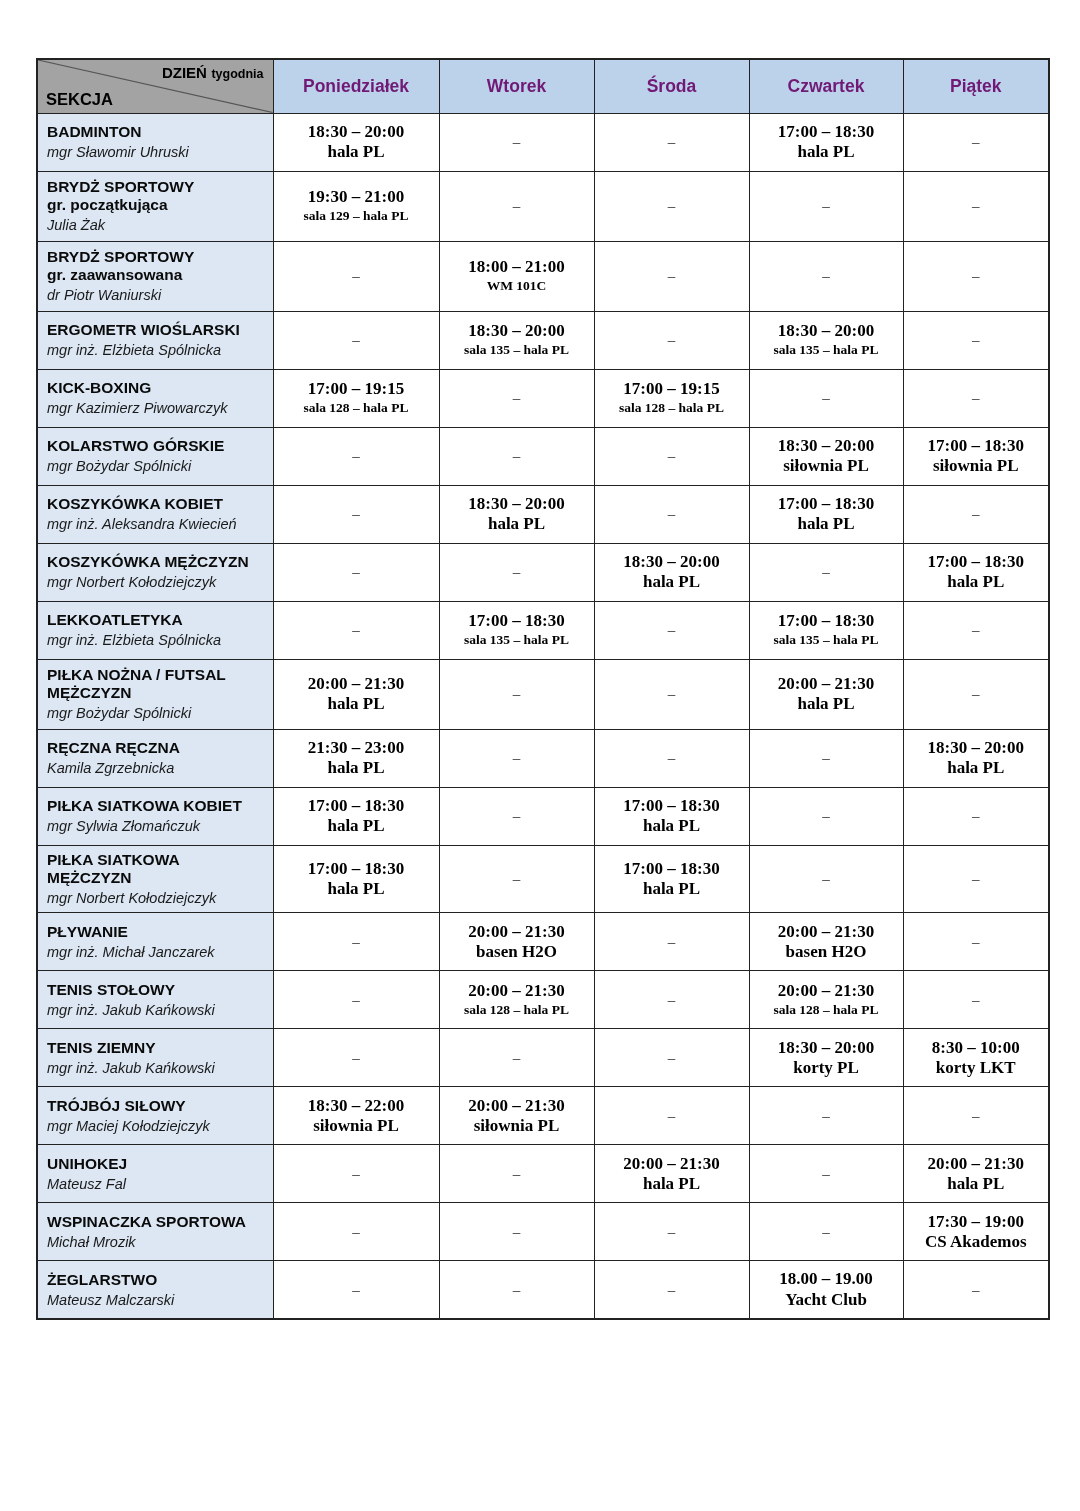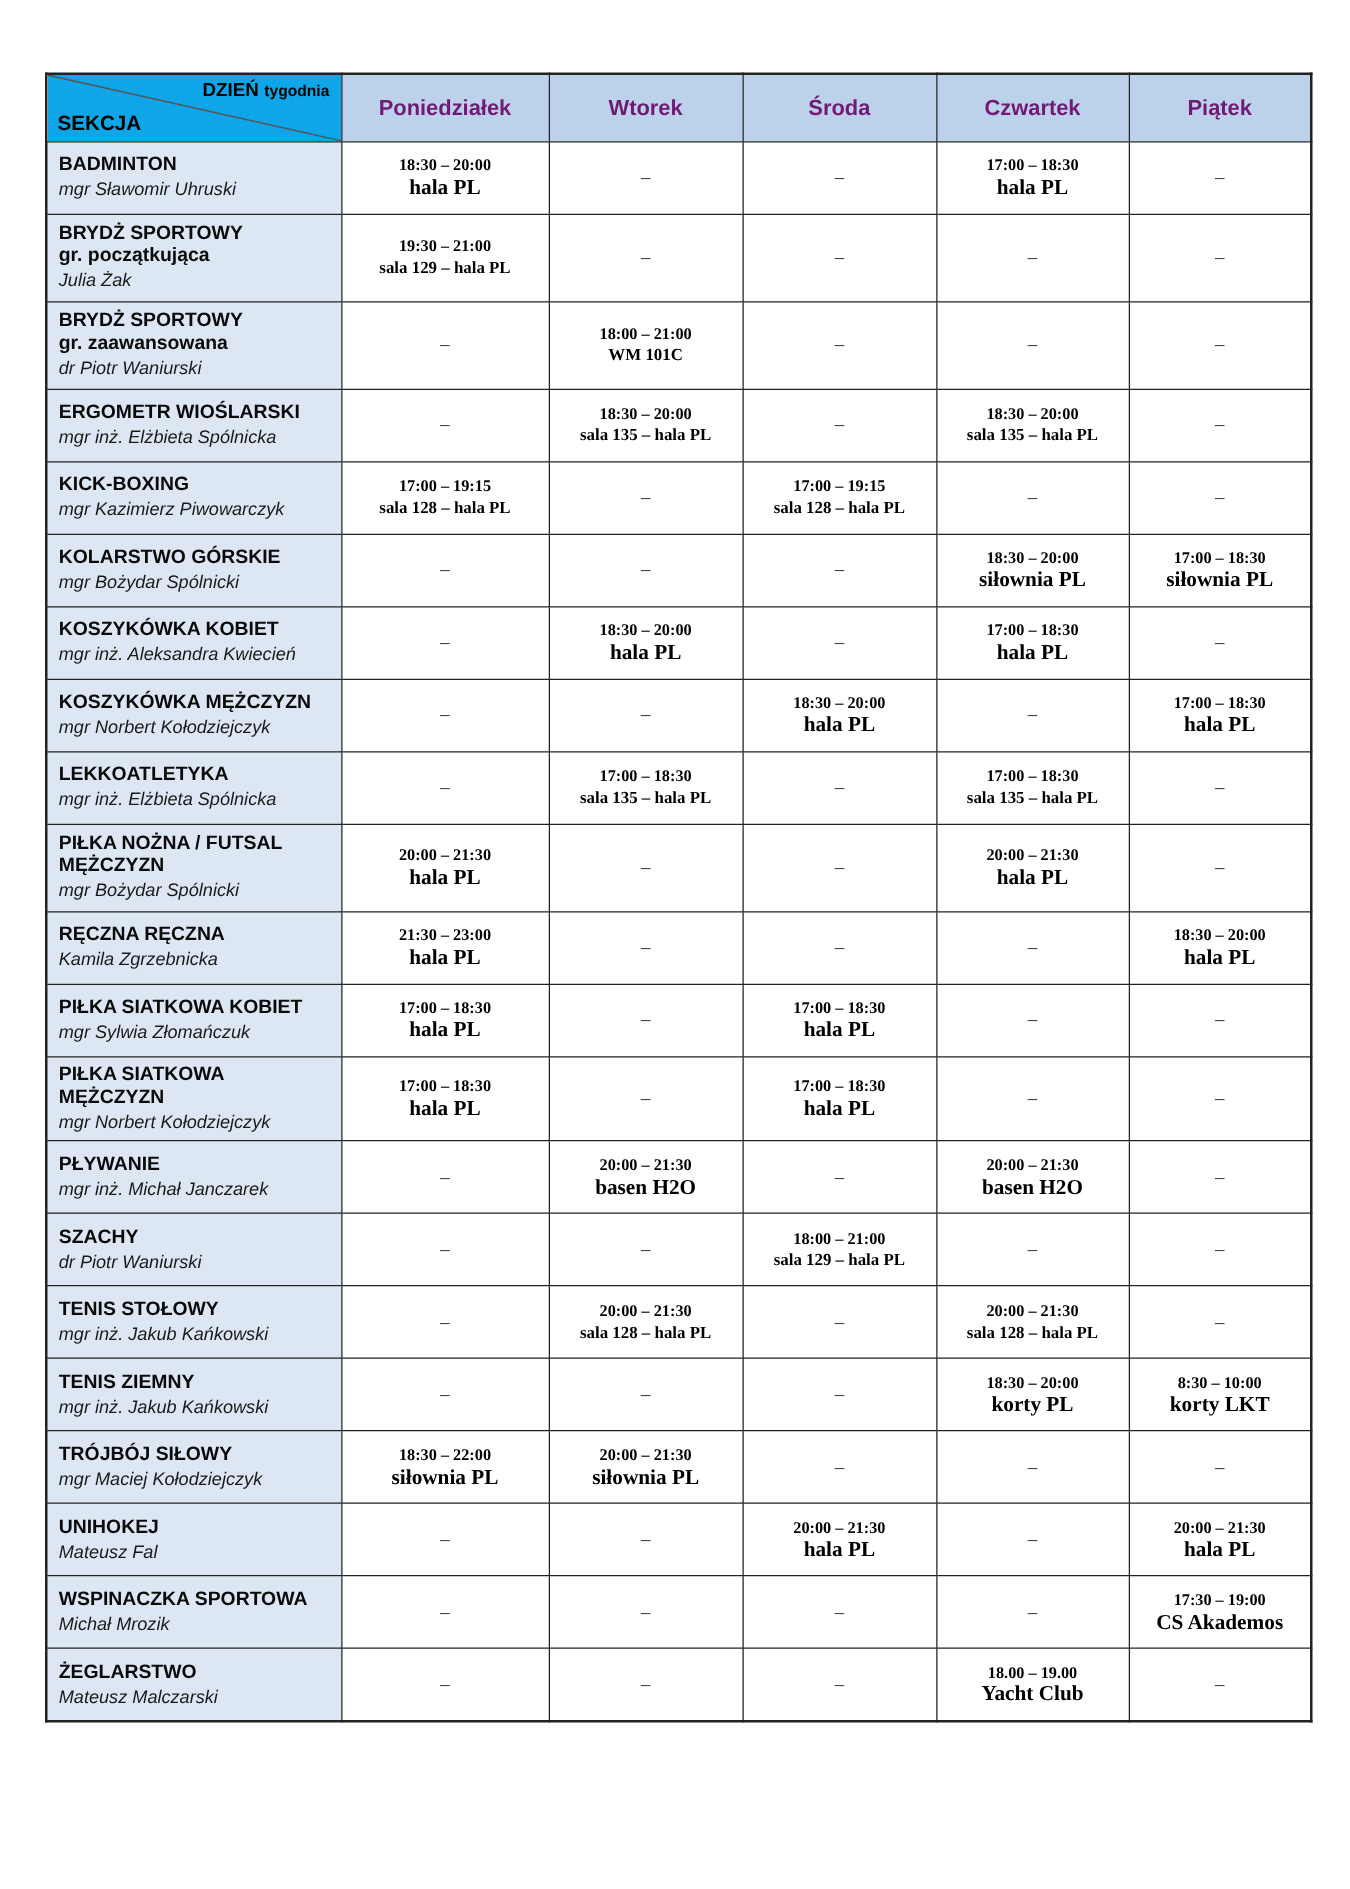--- a/index.html
+++ b/index.html
@@ -28,21 +28,21 @@
   table.schedule{
     width:1012px;border-collapse:collapse;table-layout:fixed;
     border:2.5px solid var(--border);
   }
   th,td{border:1.6px solid var(--border);vertical-align:middle;}
   thead th{height:54px;background:var(--header-fill);}
   th.day-th{
     font-weight:bold;font-size:17.5px;color:#701a75;text-align:center;
   }
   th.corner-cell{
-    background:#0ea5e9;position:relative;overflow:hidden;
+    background:#a3a3a3;position:relative;overflow:hidden;
   }
   .diag{position:absolute;inset:0;width:100%;height:100%;}
   .diag line{stroke:#555;stroke-width:1.6;}
   .corner-day{
     position:absolute;top:4px;right:9px;text-align:right;white-space:nowrap;
   }
   .corner-day-main{font-weight:bold;font-size:15px;}
   .corner-day-suffix{font-weight:bold;font-size:12.5px;}
   .corner-section{
     position:absolute;bottom:4px;left:8px;font-weight:bold;font-size:16.5px;text-align:left;
@@ -51,21 +51,21 @@
     background:var(--section-fill);
     text-align:left;padding:5px 6px 5px 9px;height:58px;
   }
   tr.tall td.section-cell,tr.tall td.slot-cell{height:70px;}
   .sec-name{font-weight:bold;font-size:15.5px;line-height:1.22;color:#0a0a0a;}
   .sec-coach{font-style:italic;font-size:14.5px;line-height:1.25;color:#1a1a1a;margin-top:1px;}
   td.slot-cell{
     background:#fff;text-align:center;height:58px;padding:3px 2px;
     font-family:"Liberation Serif",serif;
   }
-  .slot-time{font-weight:bold;font-size:13px;line-height:1.2;}
+  .slot-time{font-weight:bold;font-size:17px;line-height:1.2;}
   .slot-place{font-weight:bold;font-size:17px;line-height:1.2;}
   .slot-place.small{font-size:13.5px;line-height:1.3;}
   .dash{font-size:15px;color:#222;}
 </style>
 </head>
 <body>
 
 <div class="page">
 
 
@@ -327,34 +327,20 @@
           </td>
           <td class="slot-cell"><span class="dash">–</span></td>
           <td class="slot-cell">
             <div class="slot-time">20:00 – 21:30</div>
             <div class="slot-place">basen H2O</div>
           </td>
           <td class="slot-cell"><span class="dash">–</span></td>
         </tr>
         <tr>
           <td class="section-cell">
-            <div class="sec-name">SZACHY</div>
-            <div class="sec-coach">dr Piotr Waniurski</div>
-          </td>
-          <td class="slot-cell"><span class="dash">–</span></td>
-          <td class="slot-cell"><span class="dash">–</span></td>
-          <td class="slot-cell">
-            <div class="slot-time">18:00 – 21:00</div>
-            <div class="slot-place small">sala 129 – hala PL</div>
-          </td>
-          <td class="slot-cell"><span class="dash">–</span></td>
-          <td class="slot-cell"><span class="dash">–</span></td>
-        </tr>
-        <tr>
-          <td class="section-cell">
             <div class="sec-name">TENIS STOŁOWY</div>
             <div class="sec-coach">mgr inż. Jakub Kańkowski</div>
           </td>
           <td class="slot-cell"><span class="dash">–</span></td>
           <td class="slot-cell">
             <div class="slot-time">20:00 – 21:30</div>
             <div class="slot-place small">sala 128 – hala PL</div>
           </td>
           <td class="slot-cell"><span class="dash">–</span></td>
           <td class="slot-cell">

